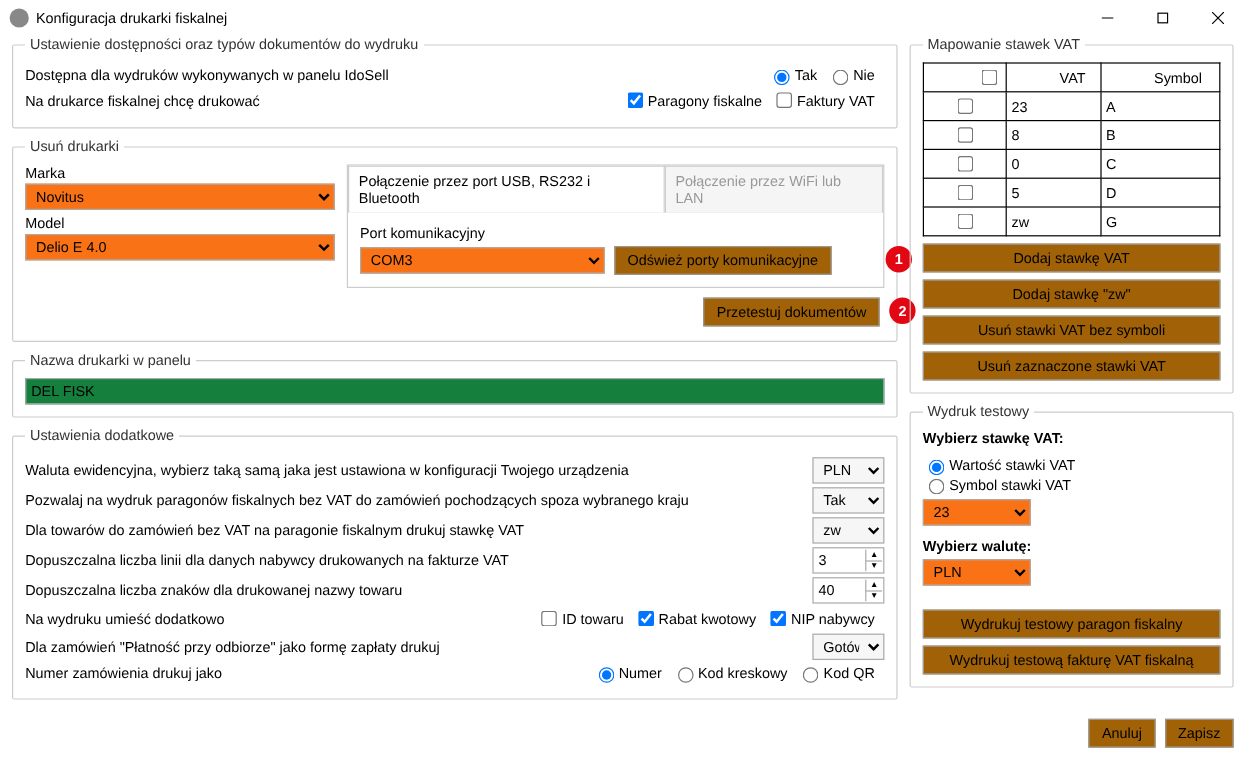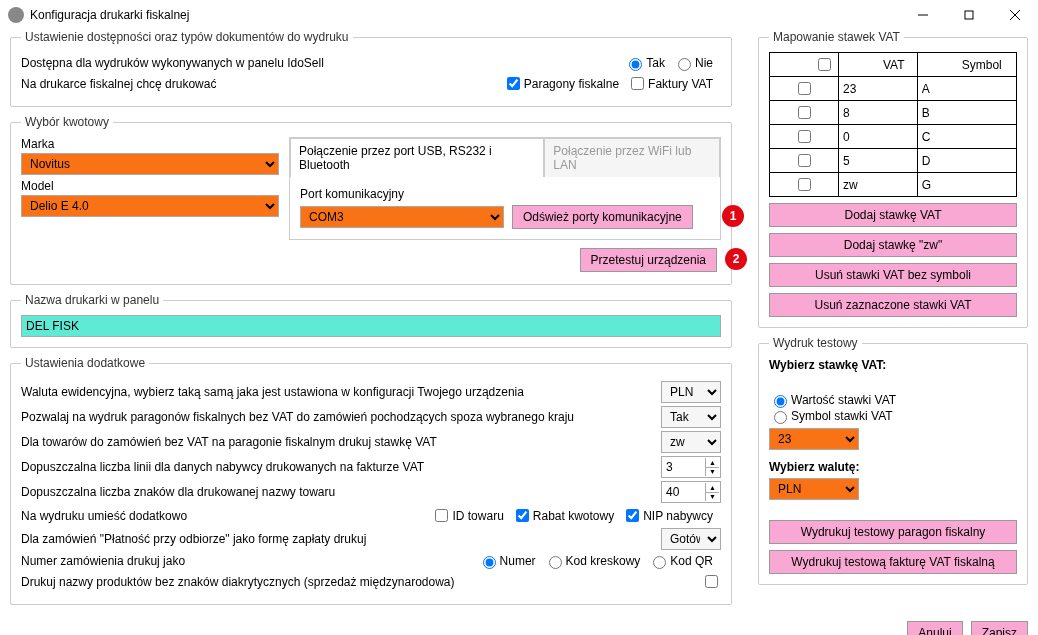--- a/index.html
+++ b/index.html
@@ -3,30 +3,30 @@
 <meta charset="utf-8">
 <style>
 * { box-sizing: border-box; font-family: "Segoe UI", Tahoma, sans-serif; font-size: 12px; }
 body { margin: 0; background: #fff; color: #000; }
 .titlebar { height: 30px; display: flex; align-items: center; padding-left: 8px; }
 .titlebar .icon { width: 16px; height: 16px; border-radius: 50%; background: #888; margin-right: 6px; display: inline-block; }
 .titlebar .title { flex: 1; }
 .winbtns { display: flex; }
 .winbtn { width: 46px; height: 30px; display: flex; align-items: center; justify-content: center; }
 .winbtn svg { width: 10px; height: 10px; }
-.content { display: flex; padding: 0 10px 10px 10px; gap: 26px; }
+.content { display: flex; padding: 0 10px 10px 10px; gap: 10px; }
 .left { flex: 1; display: flex; flex-direction: column; gap: 8px; }
 .right { width: 270px; display: flex; flex-direction: column; gap: 8px; }
 fieldset { border: 1px solid #ccc; border-radius: 2px; padding: 8px 10px 10px 10px; margin: 0; position: relative; }
 legend { padding: 0 4px; color: #333; font-size: 12px; }
 .row { display: flex; align-items: center; margin: 3px 0; }
 .row .lbl { flex: 1; }
-select, input[type=text] { border: 1px solid #aaa; background: #5eead4; height: 22px; padding: 1px 4px; font-size: 12px; }
+select, input[type=text] { border: 1px solid #aaa; background: #15803d; height: 22px; padding: 1px 4px; font-size: 12px; }
 select { background: #f97316; width: 258px; }
-button.std { border: 1px solid #999; background: #f9a8d4; height: 24px; padding: 2px 10px; cursor: pointer; }
+button.std { border: 1px solid #999; background: #a16207; height: 24px; padding: 2px 10px; cursor: pointer; }
 .radio, .checkbox { display: inline-flex; align-items: center; margin-right: 8px; cursor: pointer; }
 .radio input, .checkbox input { margin-right: 4px; }
 .printer-grid { display: flex; gap: 10px; }
 .printer-left { width: 258px; }
 .printer-right { flex: 1; border: 1px solid #ccc; }
 .tabs { display: flex; border-bottom: 1px solid #ccc; }
 .tab { padding: 5px 8px; border: 1px solid #ccc; border-bottom: none; margin-bottom: -1px; background: #fff; cursor: pointer; }
 .tab.inactive { color: #999; background: #f5f5f5; }
 .tabbody { padding: 10px; }
 .portrow { display: flex; gap: 8px; align-items: center; }
@@ -97,21 +97,21 @@
             <span>Paragony fiskalne</span>
           </label>
         <label class="checkbox">
             <input type="checkbox" style="">
             <span>Faktury VAT</span>
           </label>
       </div>
     </fieldset>
 
     <fieldset style="position:relative; padding-bottom:12px;">
-      <legend>Wybór kwotowy</legend>
+      <legend>Usuń drukarki</legend>
       <div class="printer-grid">
         <div class="printer-left">
           <div class="field-col">
             <span>Marka</span>
             <select><option>Novitus</option></select>
           </div>
           <div class="field-col">
             <span>Model</span>
             <select><option>Delio E 4.0</option></select>
           </div>
@@ -125,21 +125,21 @@
             <div style="margin-bottom:4px;">Port komunikacyjny</div>
             <div class="portrow" style="position:relative;">
               <select style="width:204px;"><option>COM3</option></select>
               <button class="std">Odśwież porty komunikacyjne</button>
               <span class="bubble" style="right:-34px; top:0;">1</span>
             </div>
           </div>
         </div>
       </div>
       <div class="testrow">
-        <button class="std">Przetestuj urządzenia</button>
+        <button class="std">Przetestuj dokumentów</button>
         <span class="bubble" style="right:-26px; top:0;">2</span>
       </div>
     </fieldset>
 
     <fieldset class="nazwa">
       <legend>Nazwa drukarki w panelu</legend>
       <input type="text" value="DEL FISK" style="">
     </fieldset>
 
     <fieldset class="addset">
@@ -202,24 +202,20 @@
             <span>Numer</span>
           </label>
         <label class="radio">
             <input type="radio" style="">
             <span>Kod kreskowy</span>
           </label>
         <label class="radio">
             <input type="radio" style="">
             <span>Kod QR</span>
           </label>
-      </div>
-      <div class="row">
-          <span class="lbl">Drukuj nazwy produktów bez znaków diakrytycznych (sprzedaż międzynarodowa)</span>
-        <input type="checkbox" style="">
       </div>
     </fieldset>
 
   </div>
 
   <div class="right">
     <fieldset>
       <legend>Mapowanie stawek VAT</legend>
       <table class="vat-table">
         <tbody>
@@ -258,21 +254,21 @@
       <div class="vat-btns">
         <button class="std">Dodaj stawkę VAT</button>
         <button class="std">Dodaj stawkę "zw"</button>
         <button class="std">Usuń stawki VAT bez symboli</button>
         <button class="std">Usuń zaznaczone stawki VAT</button>
       </div>
     </fieldset>
 
     <fieldset class="testprint">
       <legend>Wydruk testowy</legend>
-      <div style="font-weight:bold; margin-bottom:20px;">Wybierz stawkę VAT:</div>
+      <div style="font-weight:bold; margin-bottom:8px;">Wybierz stawkę VAT:</div>
       <label class="radio" style="display:flex;">
           <input type="radio" checked="" style="">
           <span>Wartość stawki VAT</span>
         </label>
       <label class="radio" style="display:flex;">
           <input type="radio" style="">
           <span>Symbol stawki VAT</span>
         </label>
       <select style="margin-top:4px;"><option>23</option></select>
       <div style="font-weight:bold; margin:10px 0 4px;">Wybierz walutę:</div>

